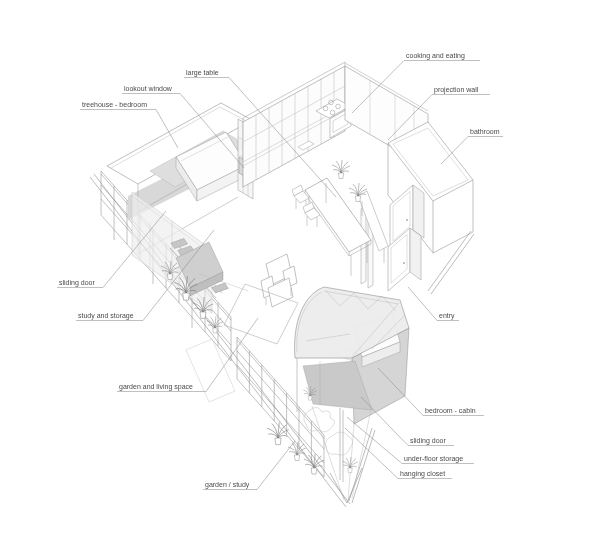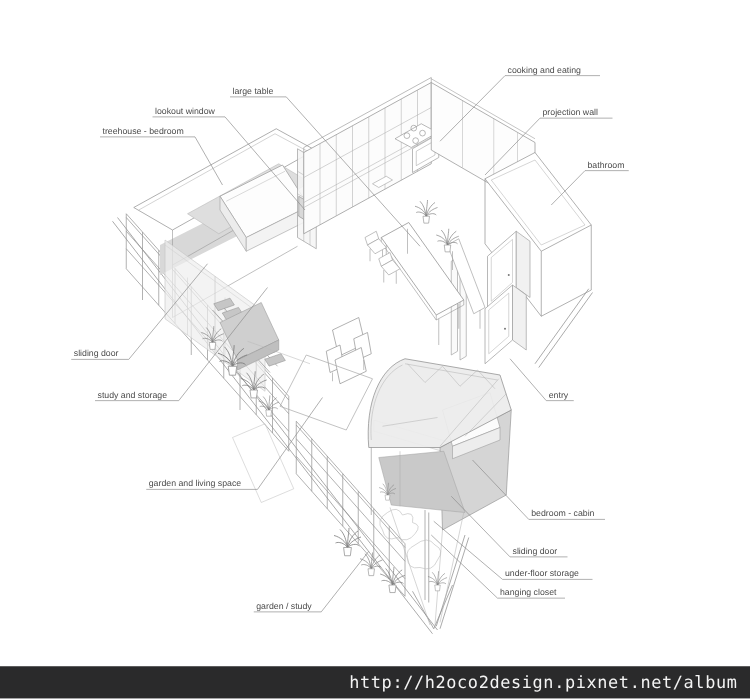--- a/index.html
+++ b/index.html
@@ -372,17 +372,14 @@
           <text x="404" y="461">under-floor storage</text>
         </g>
         <g>
           <line x1="398" y1="478.5" x2="452" y2="478.5"></line>
           <line x1="398" y1="478.5" x2="345" y2="428"></line>
           <text x="400" y="476">hanging closet</text>
         </g>
       </g>
 </svg>
 
-<div class="watermark-bar" style="background-color: rgb(42, 42, 43);">
-  <span style="color: rgb(244, 244, 244);">http://h2oco2design.pixnet.net/album</span>
+
 </div>
 
-</div>
-
 </body></html>

